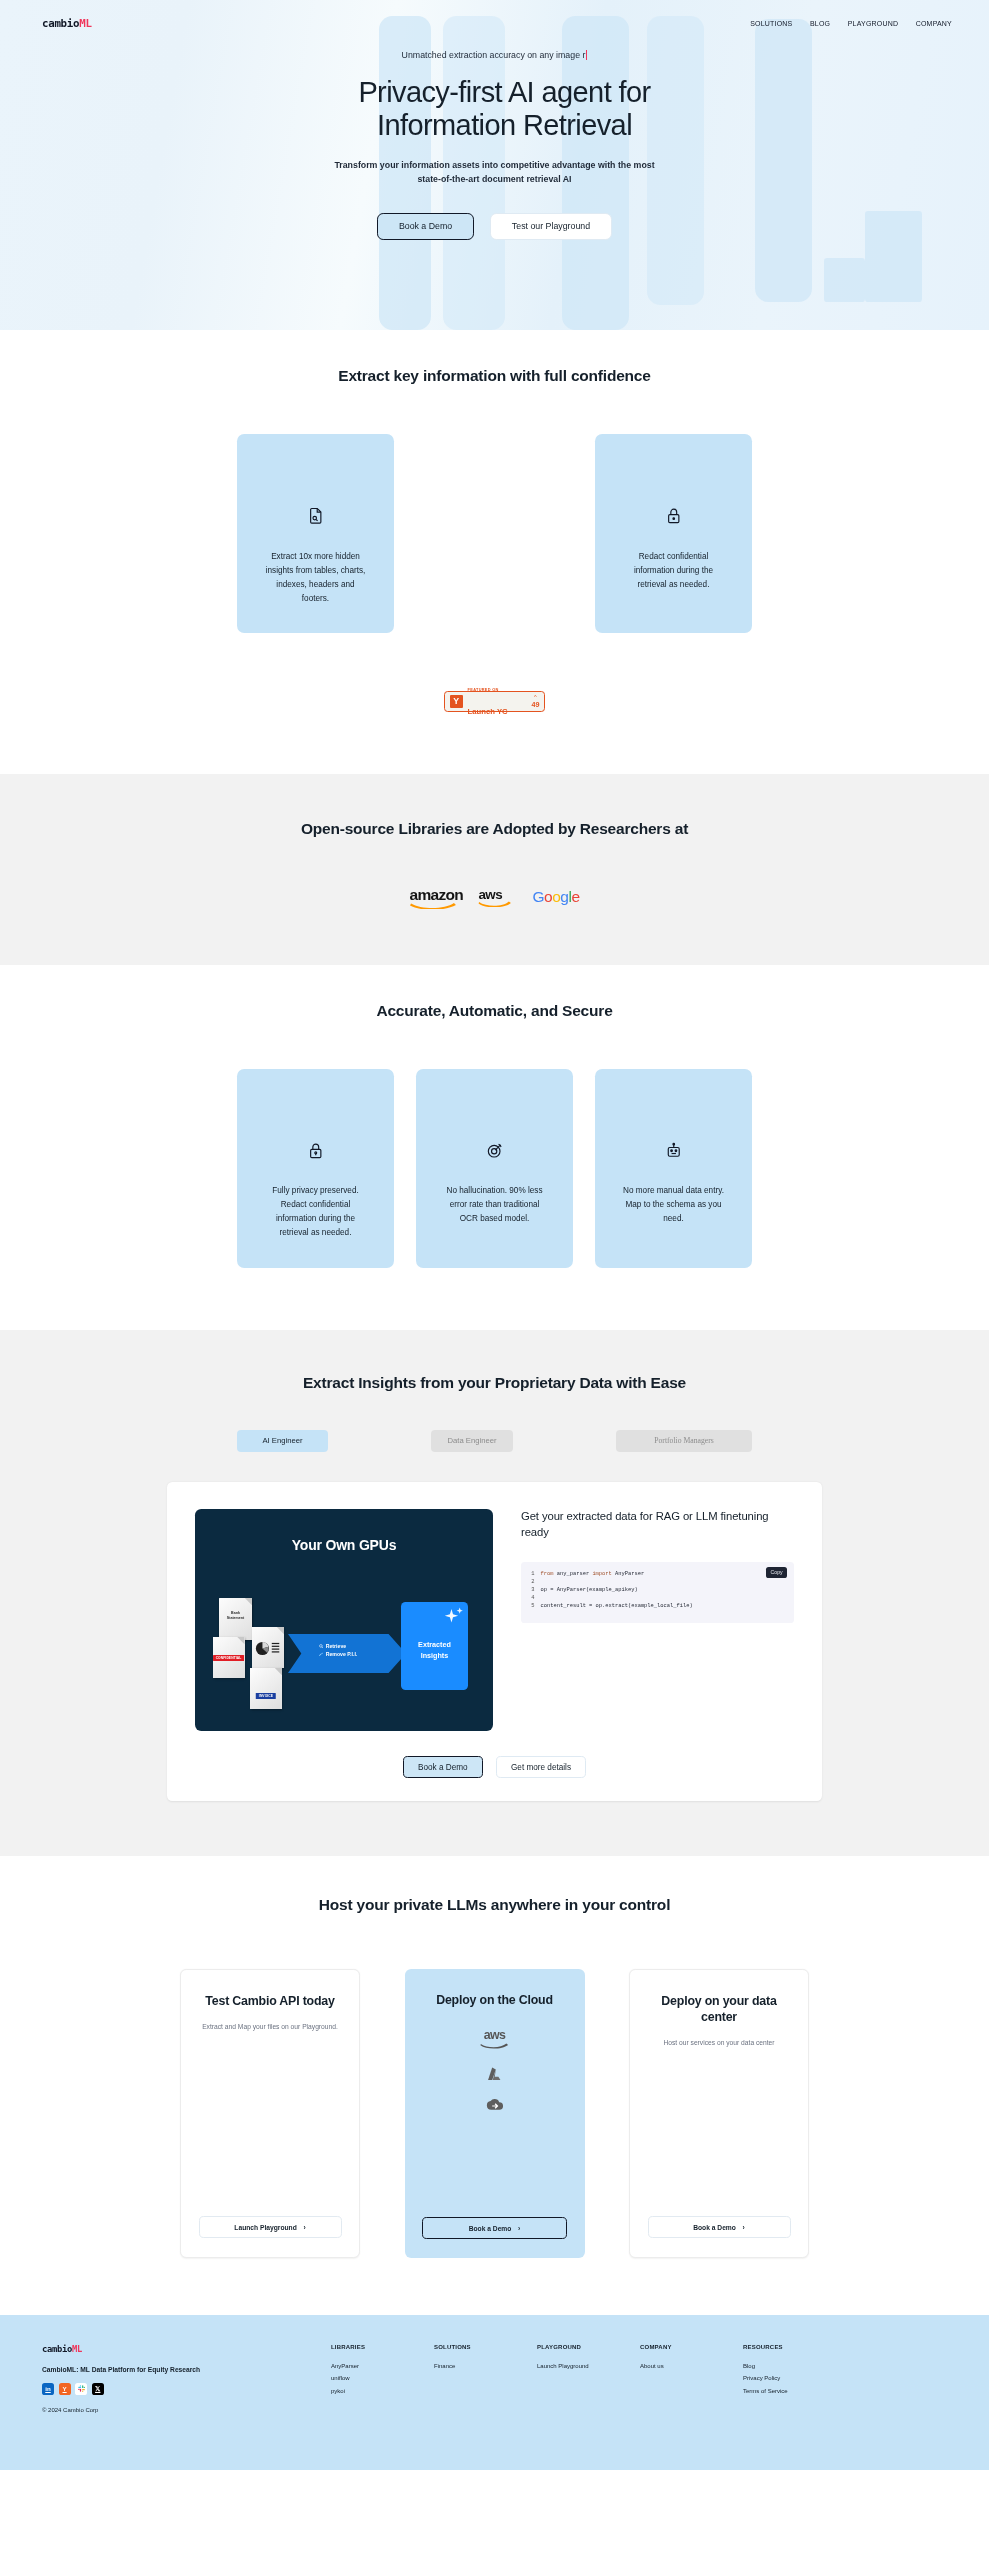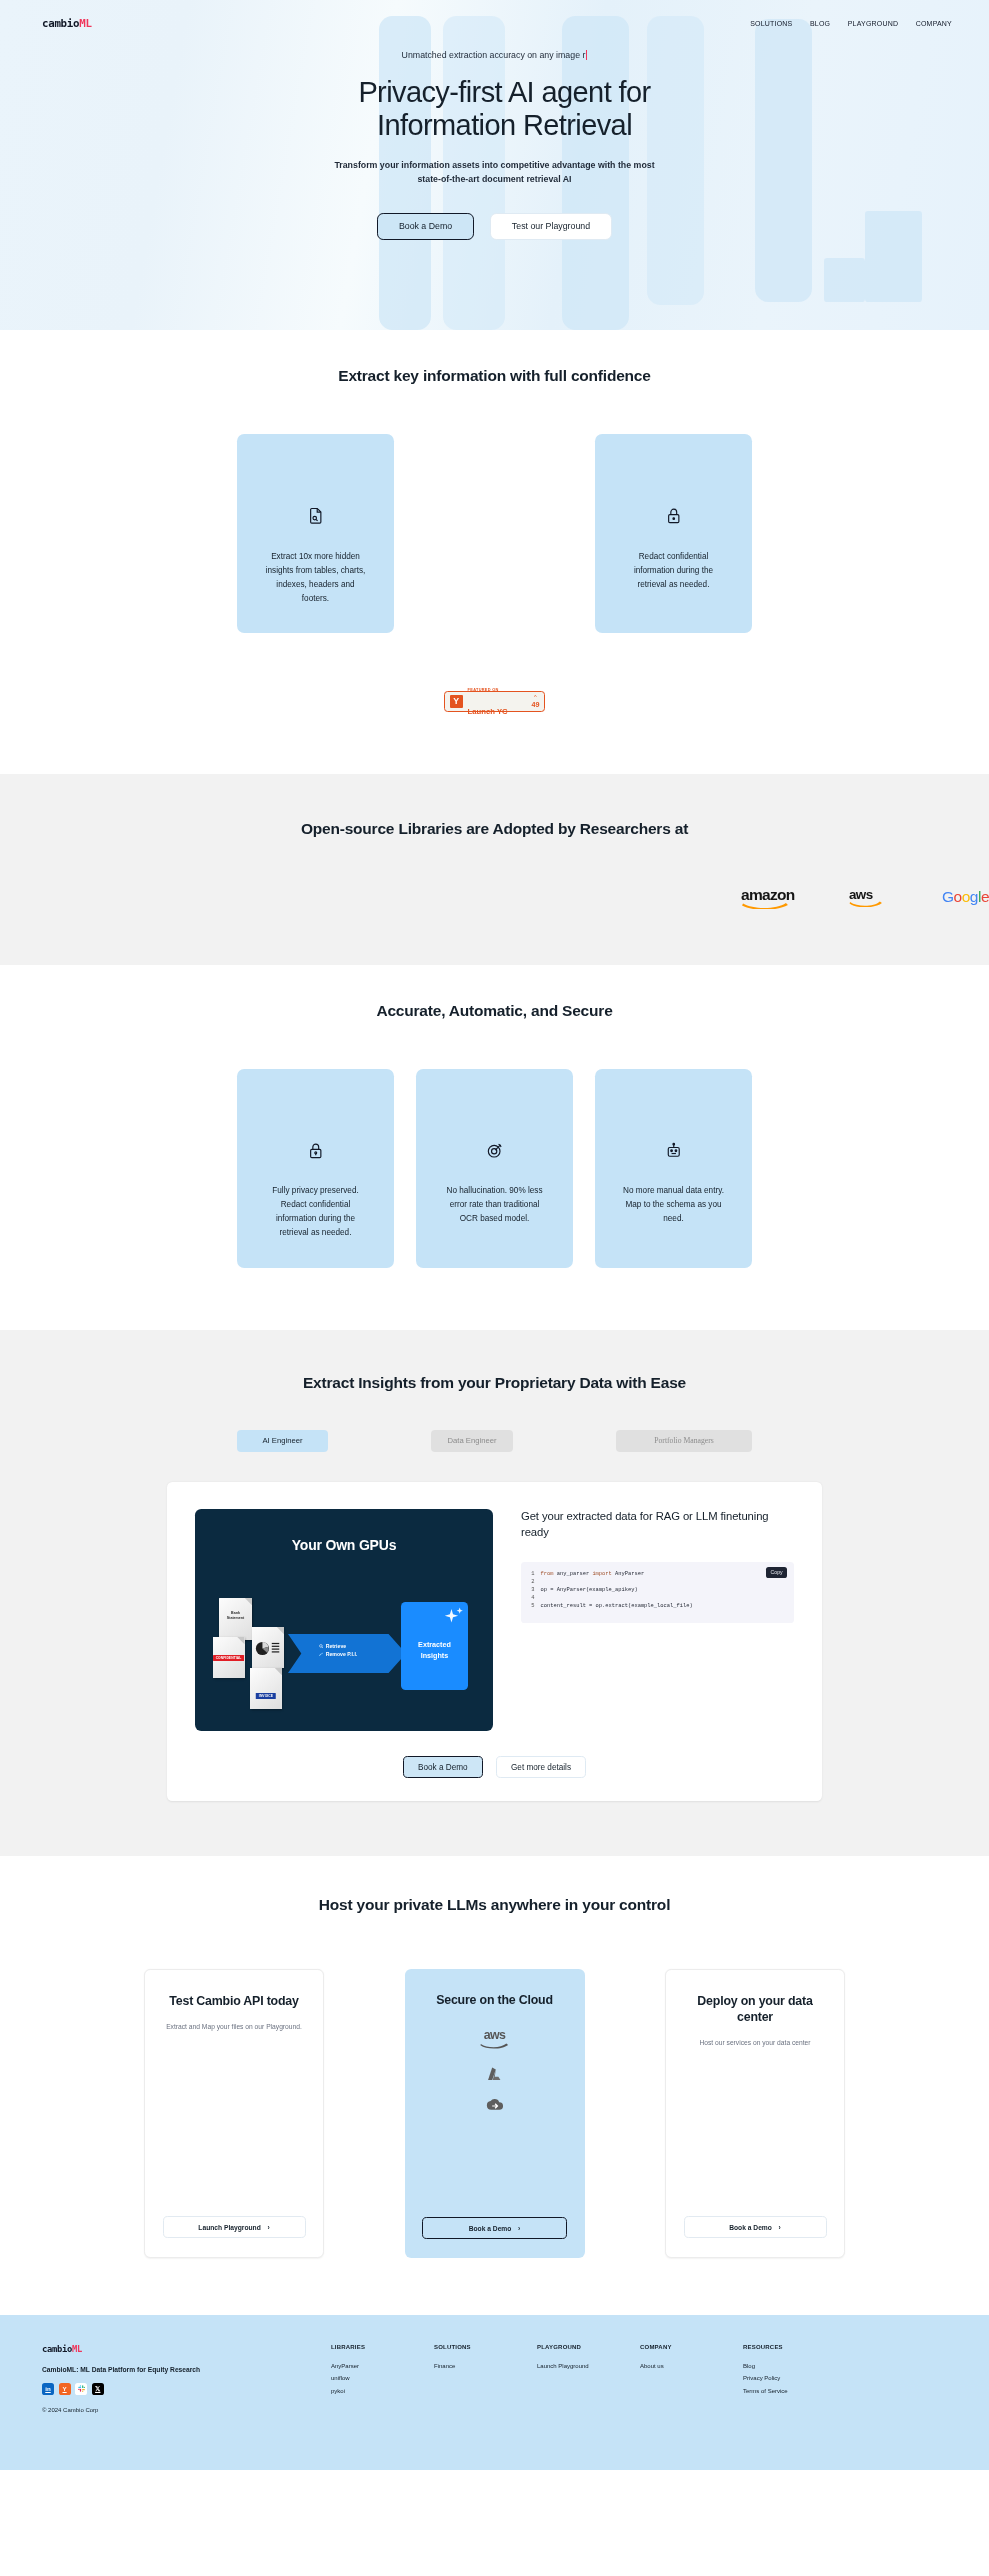--- a/index.html
+++ b/index.html
@@ -187,23 +187,23 @@
     font-size: 7.7px; font-weight: 700; color: #e4531f; display: block; margin-top: 16px;
   }
   .yc-vote { margin-left: auto; text-align: center; color: #e4531f; line-height: 1; }
   .yc-vote .carat { font-size: 5.7px; display: block; }
   .yc-vote .num { font-size: 7.2px; font-weight: 700; display: block; }
 
   
   .logo-row {
     margin-top: 49px;
     display: flex;
-    justify-content: flex-end;
+    justify-content: center;
     align-items: center;
-    gap: 59px;
+    gap: 20px;
   }
   .amazon-logo { position: relative; width: 49px; height: 20.6px; }
   .amazon-logo .word {
     font-size: 15.5px; font-weight: 700; letter-spacing: -0.7px; color: #151515;
     font-family: "Liberation Sans", sans-serif; line-height: 1;
   }
   .smile { display: block; margin-top: -1.5px; }
   .aws-logo { position: relative; width: 34px; }
   .aws-logo .word {
     font-size: 13.4px; font-weight: 700; letter-spacing: -0.6px; color: #151515; line-height: 1;
@@ -300,21 +300,21 @@
   .code-line .ln { width: 19.6px; text-align: right; color: #555; padding-right: 6.2px; }
   .kw { color: #a0522d; }
   .code-txt { color: #1f2430; white-space: pre; }
 
   .demo-cta { margin-top: 25px; display: flex; justify-content: center; gap: 13.4px; }
   .btn-sm { font-size: 8.2px; padding: 5.7px 14px; border-radius: 4.6px; cursor:pointer; font-family: inherit; }
 
   
   .deploy-row {
     margin: 55px auto 0;
-    width: 701px;
+    width: 629px;
     display: flex;
     justify-content: space-between;
     border-radius: 18px;
   }
   .dcard {
     width: 180px; height: 289px;
     border-radius: 6.2px;
     padding: 24px 17.5px 19.6px;
     display: flex; flex-direction: column; align-items: center;
   }
@@ -623,21 +623,21 @@
       <h3>Test Cambio API today</h3>
       <div class="dsub">Extract and Map your files on our Playground.</div>
       <div class="spacer"></div>
       <button class="dbtn">
         <span>Launch Playground</span>
         <span>›</span>
       </button>
     </div>
 
     <div class="dcard blue">
-      <h3>Secure on the Cloud</h3>
+      <h3>Deploy on the Cloud</h3>
       <div class="cloud-icons">
         <div style="text-align:center;">
           <div style="font-size:12.4px;font-weight:700;letter-spacing:-0.6px;color:#555;line-height:1;">aws</div>
           <svg width="29" height="6.7" viewBox="0 0 66 14">
               <path d="M2 4 C16 14, 48 14, 60 3 L64 6 C50 17, 14 17, 1 7 Z" fill="#555"></path>
             </svg>
         </div>
         <svg width="16.5" height="16.5" viewBox="0 0 32 32">
           <path d="M12 3 L4 27 L12 27 L19 7 Z" fill="#5e5e5e"></path>
           <path d="M19 7 L13 27 L28 27 L24 21 L17 21 Z" fill="#6e6e6e"></path>

